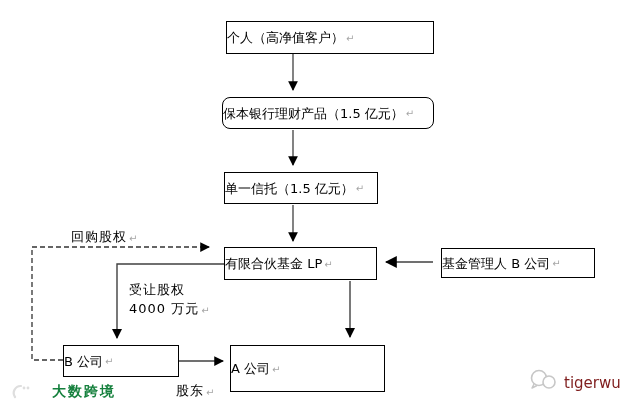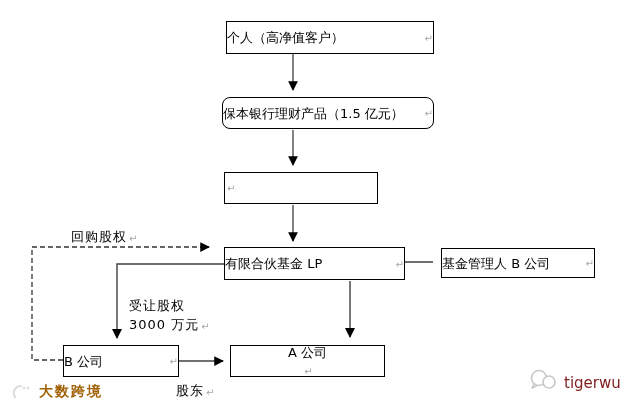--- a/index.html
+++ b/index.html
@@ -9,43 +9,43 @@
     background:#ffffff;
     font-family:"DejaVu Sans","Liberation Sans",sans-serif;
     color:#000;
     overflow:hidden;
   }
   svg.connectors{position:absolute;left:0;top:0;width:634px;height:407px;pointer-events:none;}
   .node{
     position:absolute;
     border:1.5px solid #000;
     background:#fff;
-    display:flex;align-items:center;justify-content:space-between;
+    display:flex;align-items:center;justify-content:flex-start;
     font-size:13px;
     line-height:1;
     white-space:nowrap;
     box-sizing:border-box;
   }
   .pmark{
     color:#a6a6a6;
     font-size:10px;
     margin-left:2px;
     transform:translateY(1px);
     display:inline-block;
   }
   .freelabel{
     position:absolute;
     font-size:13px;
     line-height:1.45;
     white-space:nowrap;
   }
   .wm-left{
     position:absolute;left:12px;top:383px;
-    display:flex;align-items:center;gap:7px;
-    color:#a16207;
+    display:flex;align-items:center;gap:20px;
+    color:#15803d;
     font-size:14px;
     font-weight:bold;
     letter-spacing:2px;
   }
   .wm-right{
     position:absolute;left:528px;top:368px;
     display:flex;align-items:flex-end;gap:6px;
     color:#7f1d1d;
     font-size:15px;
   }
@@ -83,50 +83,51 @@
     <span>个人（高净值客户）</span>
     <span class="pmark">↵</span>
   </div>
 
   <div class="node" style="left:222px;top:97px;width:212px;height:32px;border-radius:8px;">
     <span>保本银行理财产品（1.5 亿元）</span>
     <span class="pmark">↵</span>
   </div>
 
   <div class="node" style="left:224px;top:172px;width:154px;height:32px;">
+    <span>单一信托（1.5 亿元）</span>
     <span class="pmark">↵</span>
   </div>
 
-  <div class="node" style="left:224px;top:247px;width:181px;height:33px;">
+  <div class="node" style="left:224px;top:247px;width:153px;height:33px;">
     <span>有限合伙基金 LP</span>
     <span class="pmark">↵</span>
   </div>
 
   <div class="node" style="left:433px;top:248px;width:154px;height:30px;margin-left:8px;">
     <span>基金管理人 B 公司</span>
     <span class="pmark">↵</span>
   </div>
 
   <div class="node" style="left:63px;top:345px;width:116px;height:32px;">
     <span>B 公司</span>
     <span class="pmark">↵</span>
   </div>
 
-  <div class="node" style="left:230px;top:345px;width:155px;height:32px;flex-direction:column;">
+  <div class="node" style="left:230px;top:345px;width:155px;height:47px;">
     <span>A 公司</span>
     <span class="pmark">↵</span>
   </div>
 
   <div class="freelabel" style="left:71px;top:208px;letter-spacing:1px;margin-top:20px;">
     <span>回购股权</span><span class="pmark">↵</span>
   </div>
 
-  <div class="freelabel" style="left:129px;top:281px;letter-spacing:1px;margin-top:16px;">
+  <div class="freelabel" style="left:129px;top:281px;letter-spacing:1px;">
     <span>受让股权</span><br>
-    <span>3000 万元</span><span class="pmark">↵</span>
+    <span>4000 万元</span><span class="pmark">↵</span>
   </div>
 
 
   <div class="freelabel" style="left:176px;top:382px;letter-spacing:1px;">
     <span>股东</span><span class="pmark">↵</span>
   </div>
 
   <div class="wm-left">
     <svg width="20" height="18" viewBox="0 0 20 18">
       <path d="M3 14 A7 7 0 0 1 9 3" fill="none" stroke="#dedede" stroke-width="2.2" stroke-linecap="round"></path>

